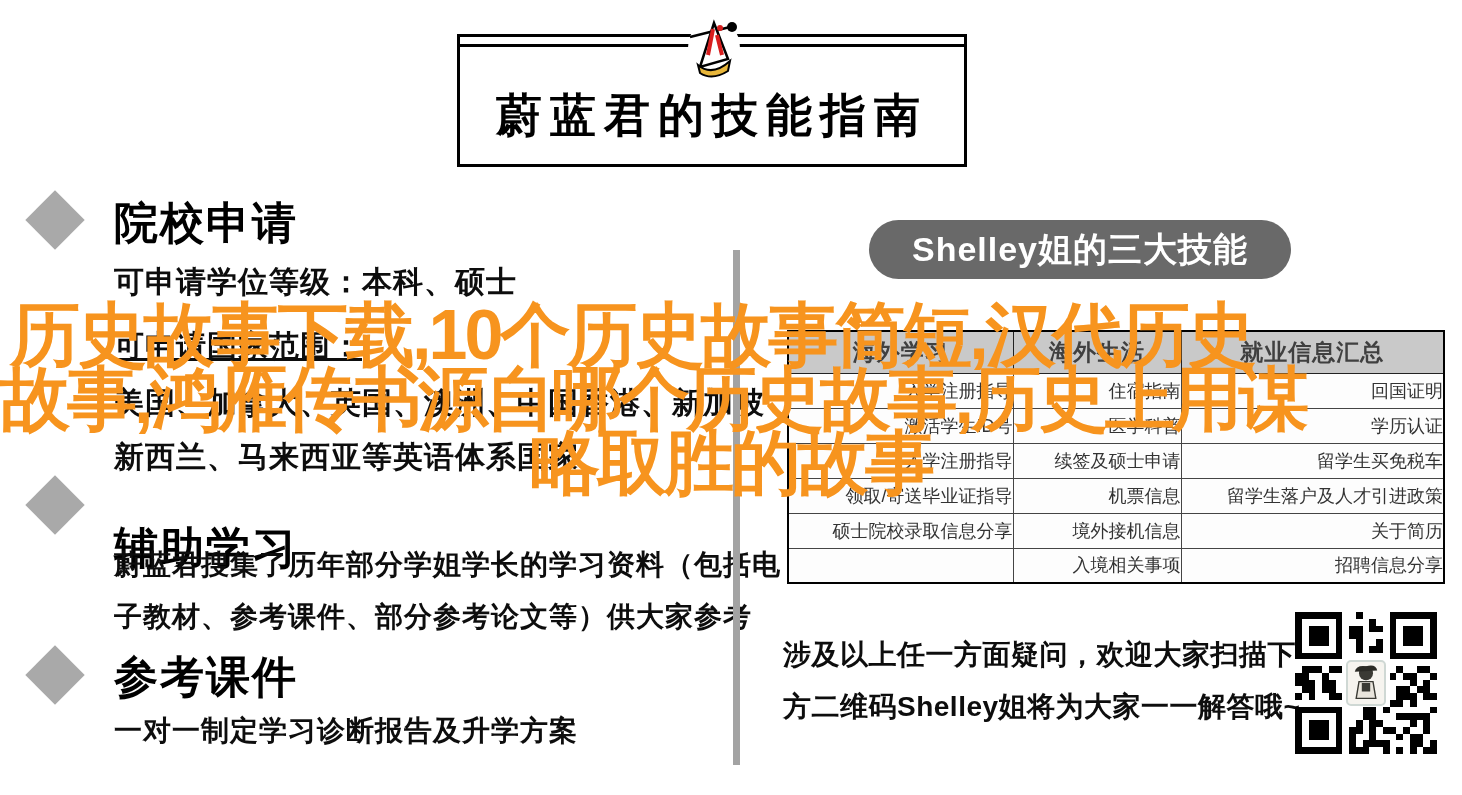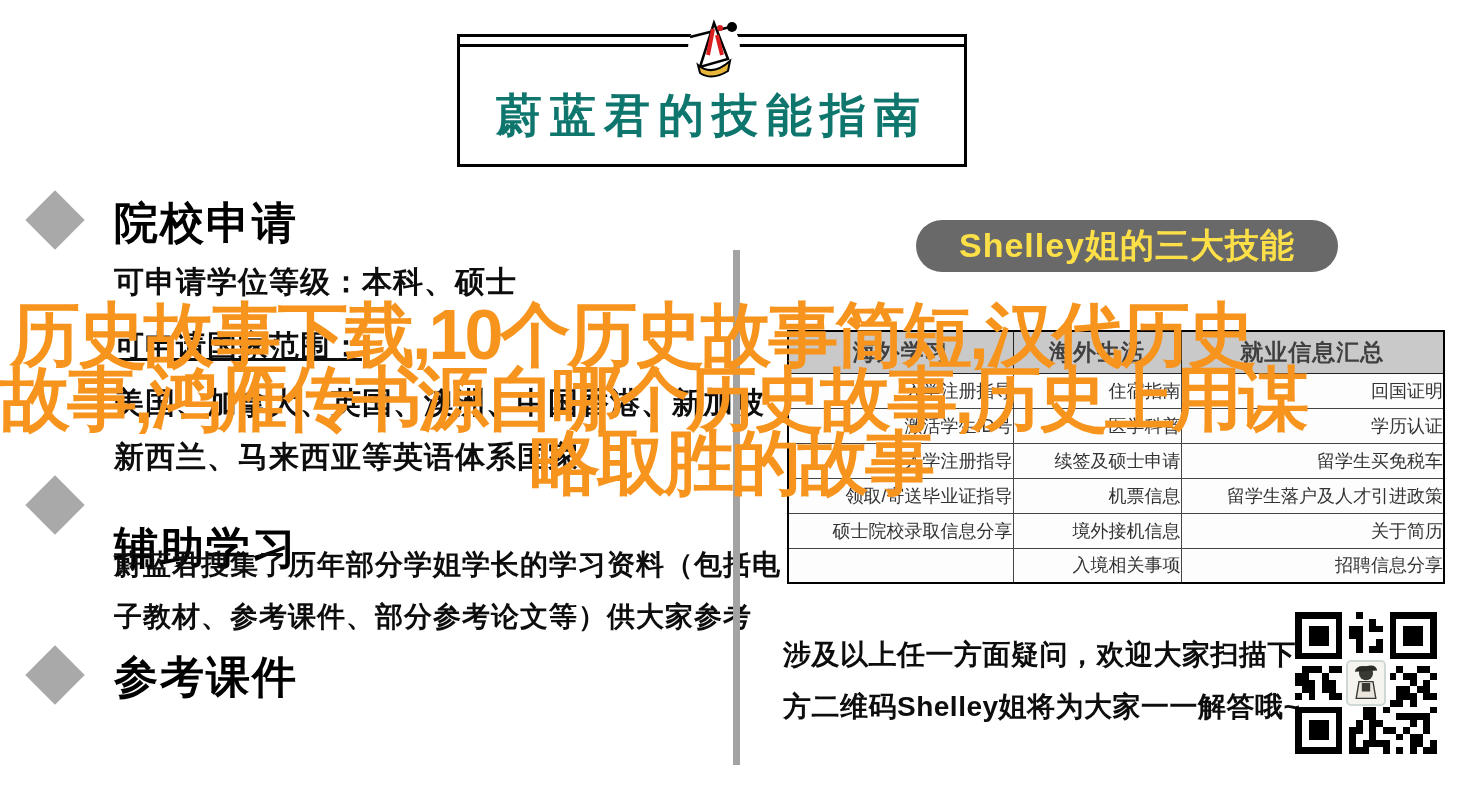--- a/index.html
+++ b/index.html
@@ -12,21 +12,21 @@
   
   .title-box {
     position:absolute; left:457px; top:34px; width:510px; height:133px;
     border:3px solid #000; background:#fff;
   }
   .title-box .inner-line {
     position:absolute; left:0; right:0; top:7px; border-top:3px solid #000;
   }
   .title-text {
     position:absolute; left:0; right:0; top:48px; text-align:center;
-    font-size:46px; font-weight:900; letter-spacing:8px; color:#0f766e; white-space:nowrap;
+    font-size:46px; font-weight:900; letter-spacing:8px; color:#000000; white-space:nowrap;
   }
   .horn { position:absolute; left:224px; top:-22px; width:60px; height:66px; }
 
   
   .diamond {
     position:absolute; width:42px; height:42px; background:#a9a9a9;
     transform:rotate(45deg);
   }
   .sec-heading {
     position:absolute; left:114px; font-size:44px; font-weight:700; color:#000;
@@ -36,22 +36,22 @@
     position:absolute; left:114px; font-size:30px; font-weight:700; color:#0d0d0d;
     white-space:nowrap; letter-spacing:1px;
   }
   .sec-line.small { font-size:28px; }
 
   
   .divider { position:absolute; left:733px; top:250px; width:7px; height:515px; background:#a3a3a3; }
 
   
   .badge {
-    position:absolute; left:916px; top:220px; width:422px; height:52px;
-    background:#696969; border-radius:33px; color:#fde047;
+    position:absolute; left:869px; top:220px; width:422px; height:59px;
+    background:#696969; border-radius:33px; color:#ffffff;
     display:flex; align-items:center; justify-content:center;
     font-size:34px; font-weight:800; letter-spacing:1px; white-space:nowrap;
   }
 
   
   .skill-table {
     position:absolute; left:787px; top:330px;
     border-collapse:collapse; table-layout:fixed; background:#fdfdfd;
     border:2px solid #000;
   }
@@ -122,20 +122,21 @@
   <div class="sec-line" style="top:383px;">美国、加拿大、英国、澳洲、中国香港、新加坡</div>
   <div class="sec-line" style="top:437px;">新西兰、马来西亚等英语体系国家</div>
 
   <div class="diamond" style="left:34px; top:484px;"></div>
   <div class="sec-heading" style="top:478px;margin-top:41px;">辅助学习</div>
   <div class="sec-line small" style="top:546px;">蔚蓝君搜集了历年部分学姐学长的学习资料（包括电</div>
   <div class="sec-line small" style="top:598px;">子教材、参考课件、部分参考论文等）供大家参考</div>
 
   <div class="diamond" style="left:34px; top:654px;"></div>
   <div class="sec-heading" style="top:648px;">参考课件</div>
+  <div class="sec-line small" style="top:712px;">一对一制定学习诊断报告及升学方案</div>
 
   <div class="divider"></div>
 
   <div class="badge">Shelley姐的三大技能</div>
 
   <table class="skill-table">
     <colgroup>
         <col class="c1">
         <col class="c2">
         <col class="c3">

